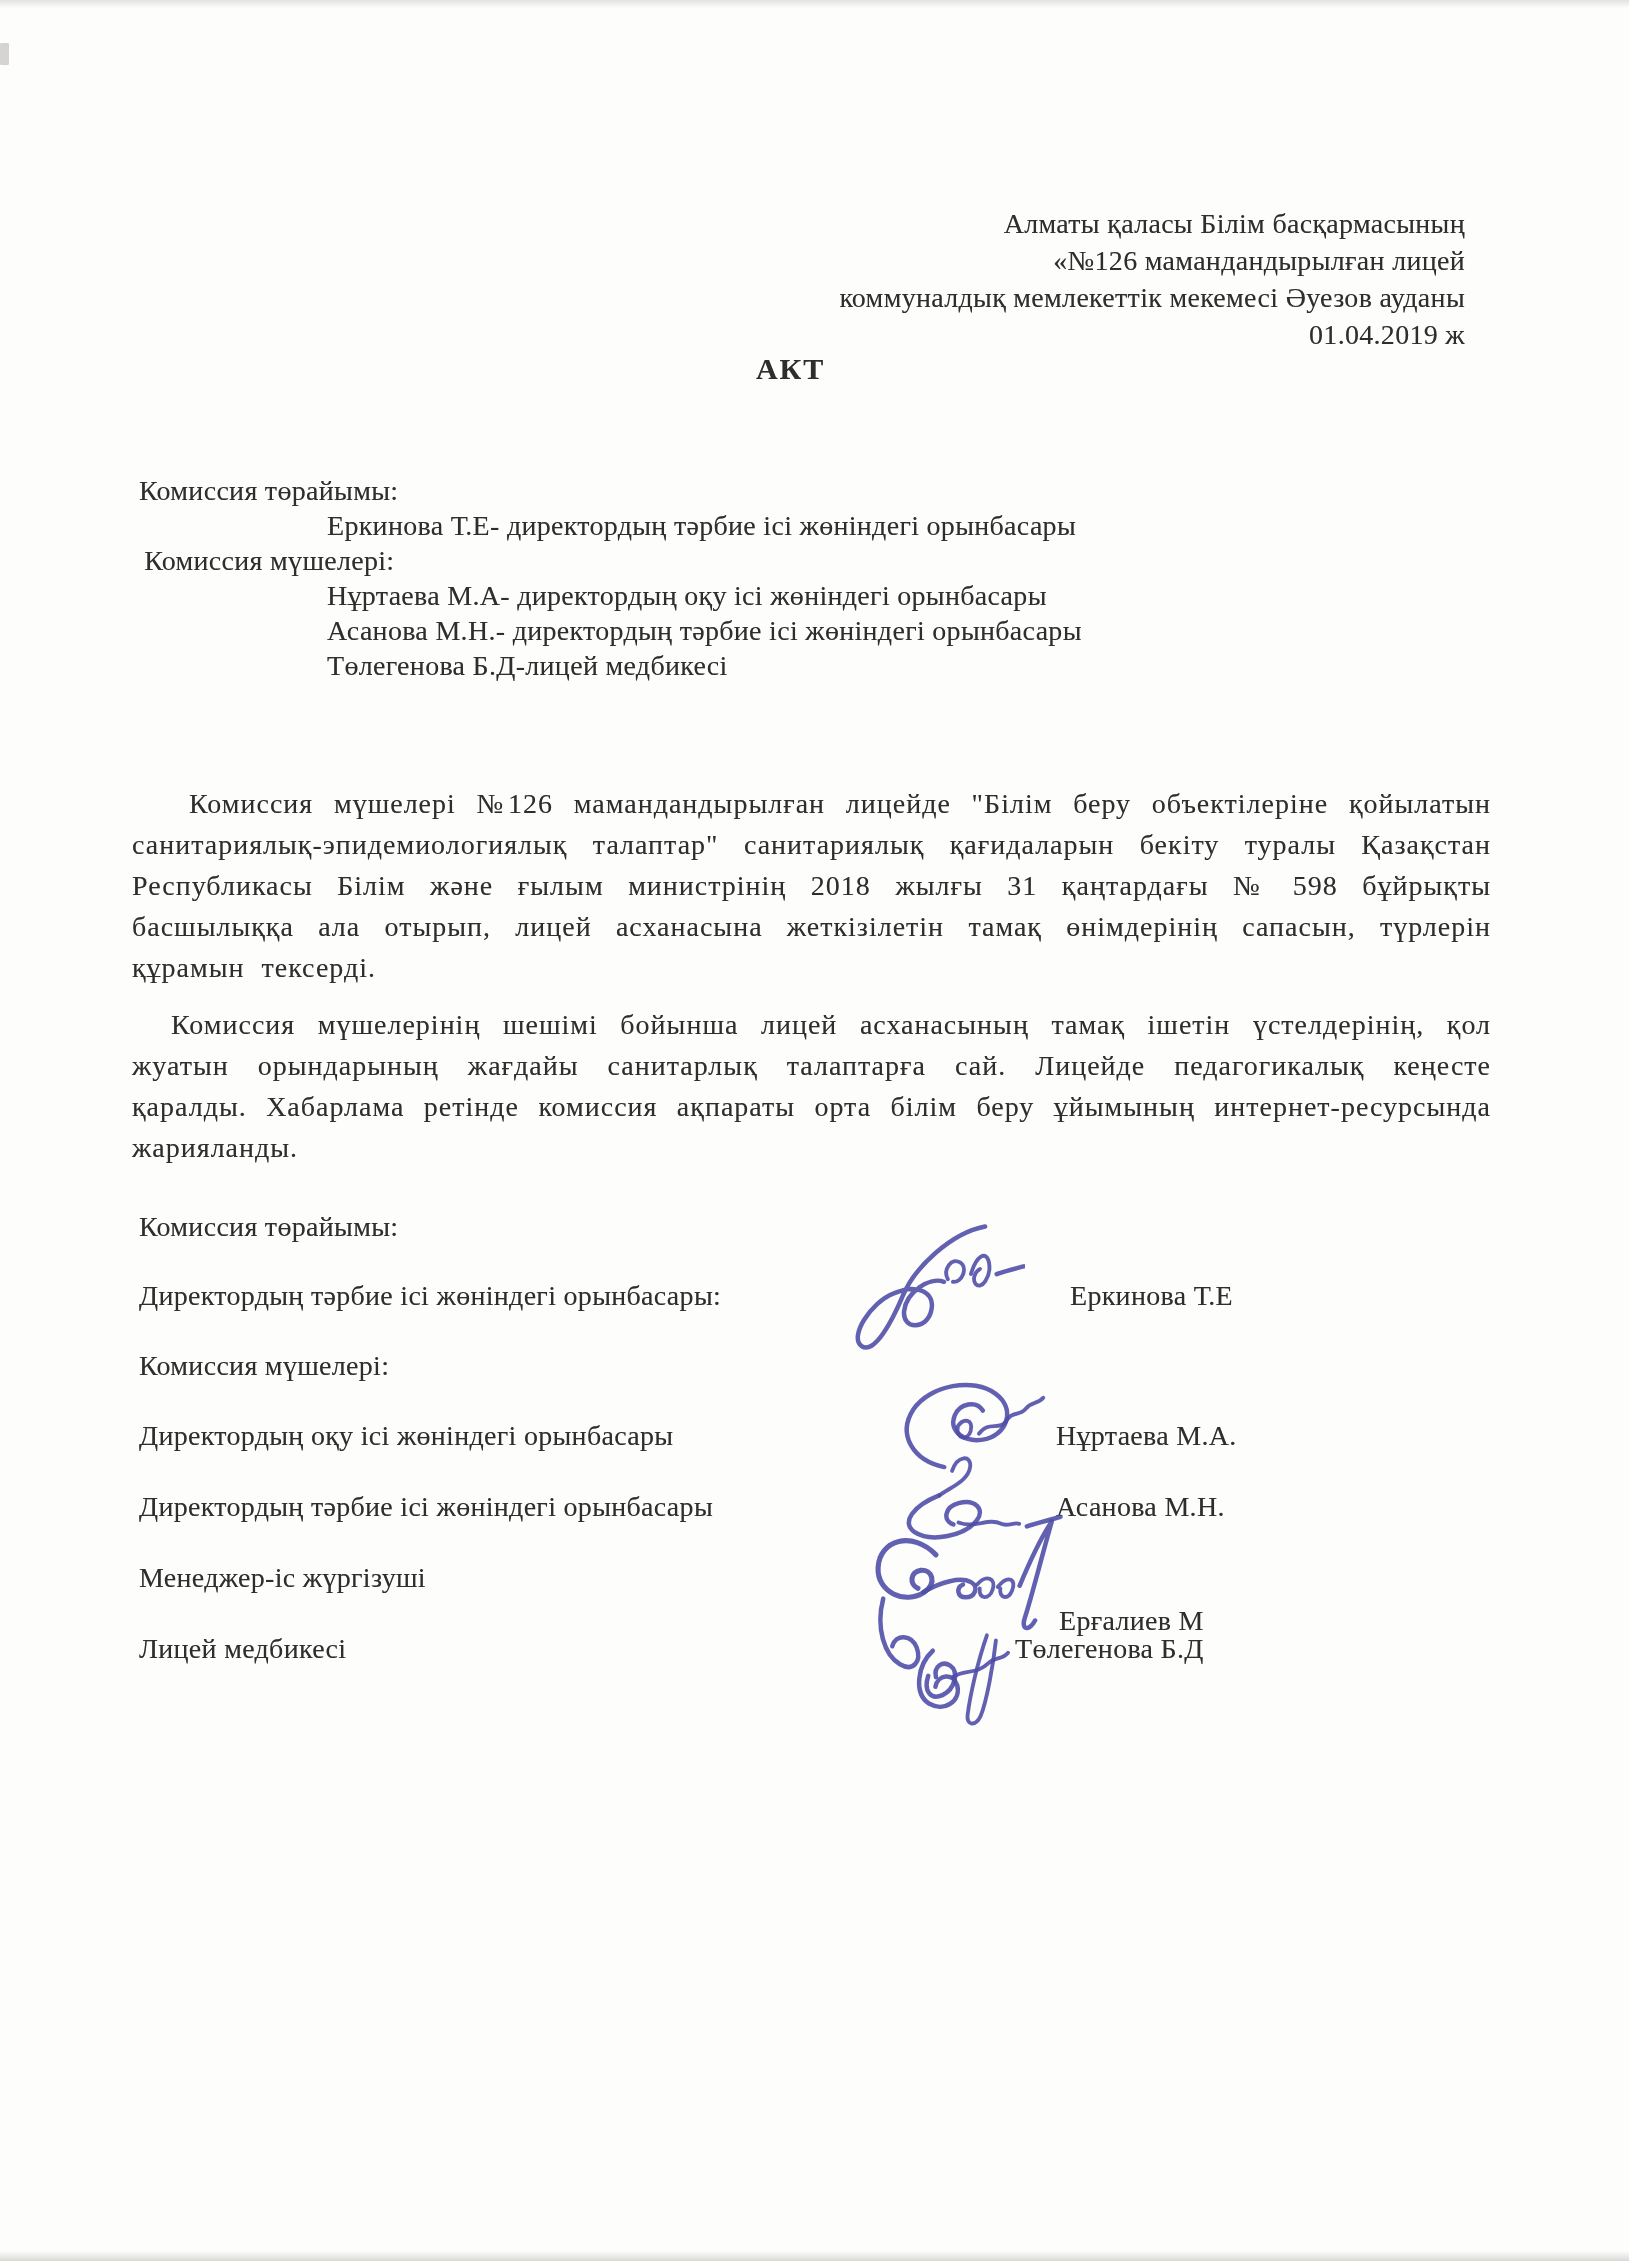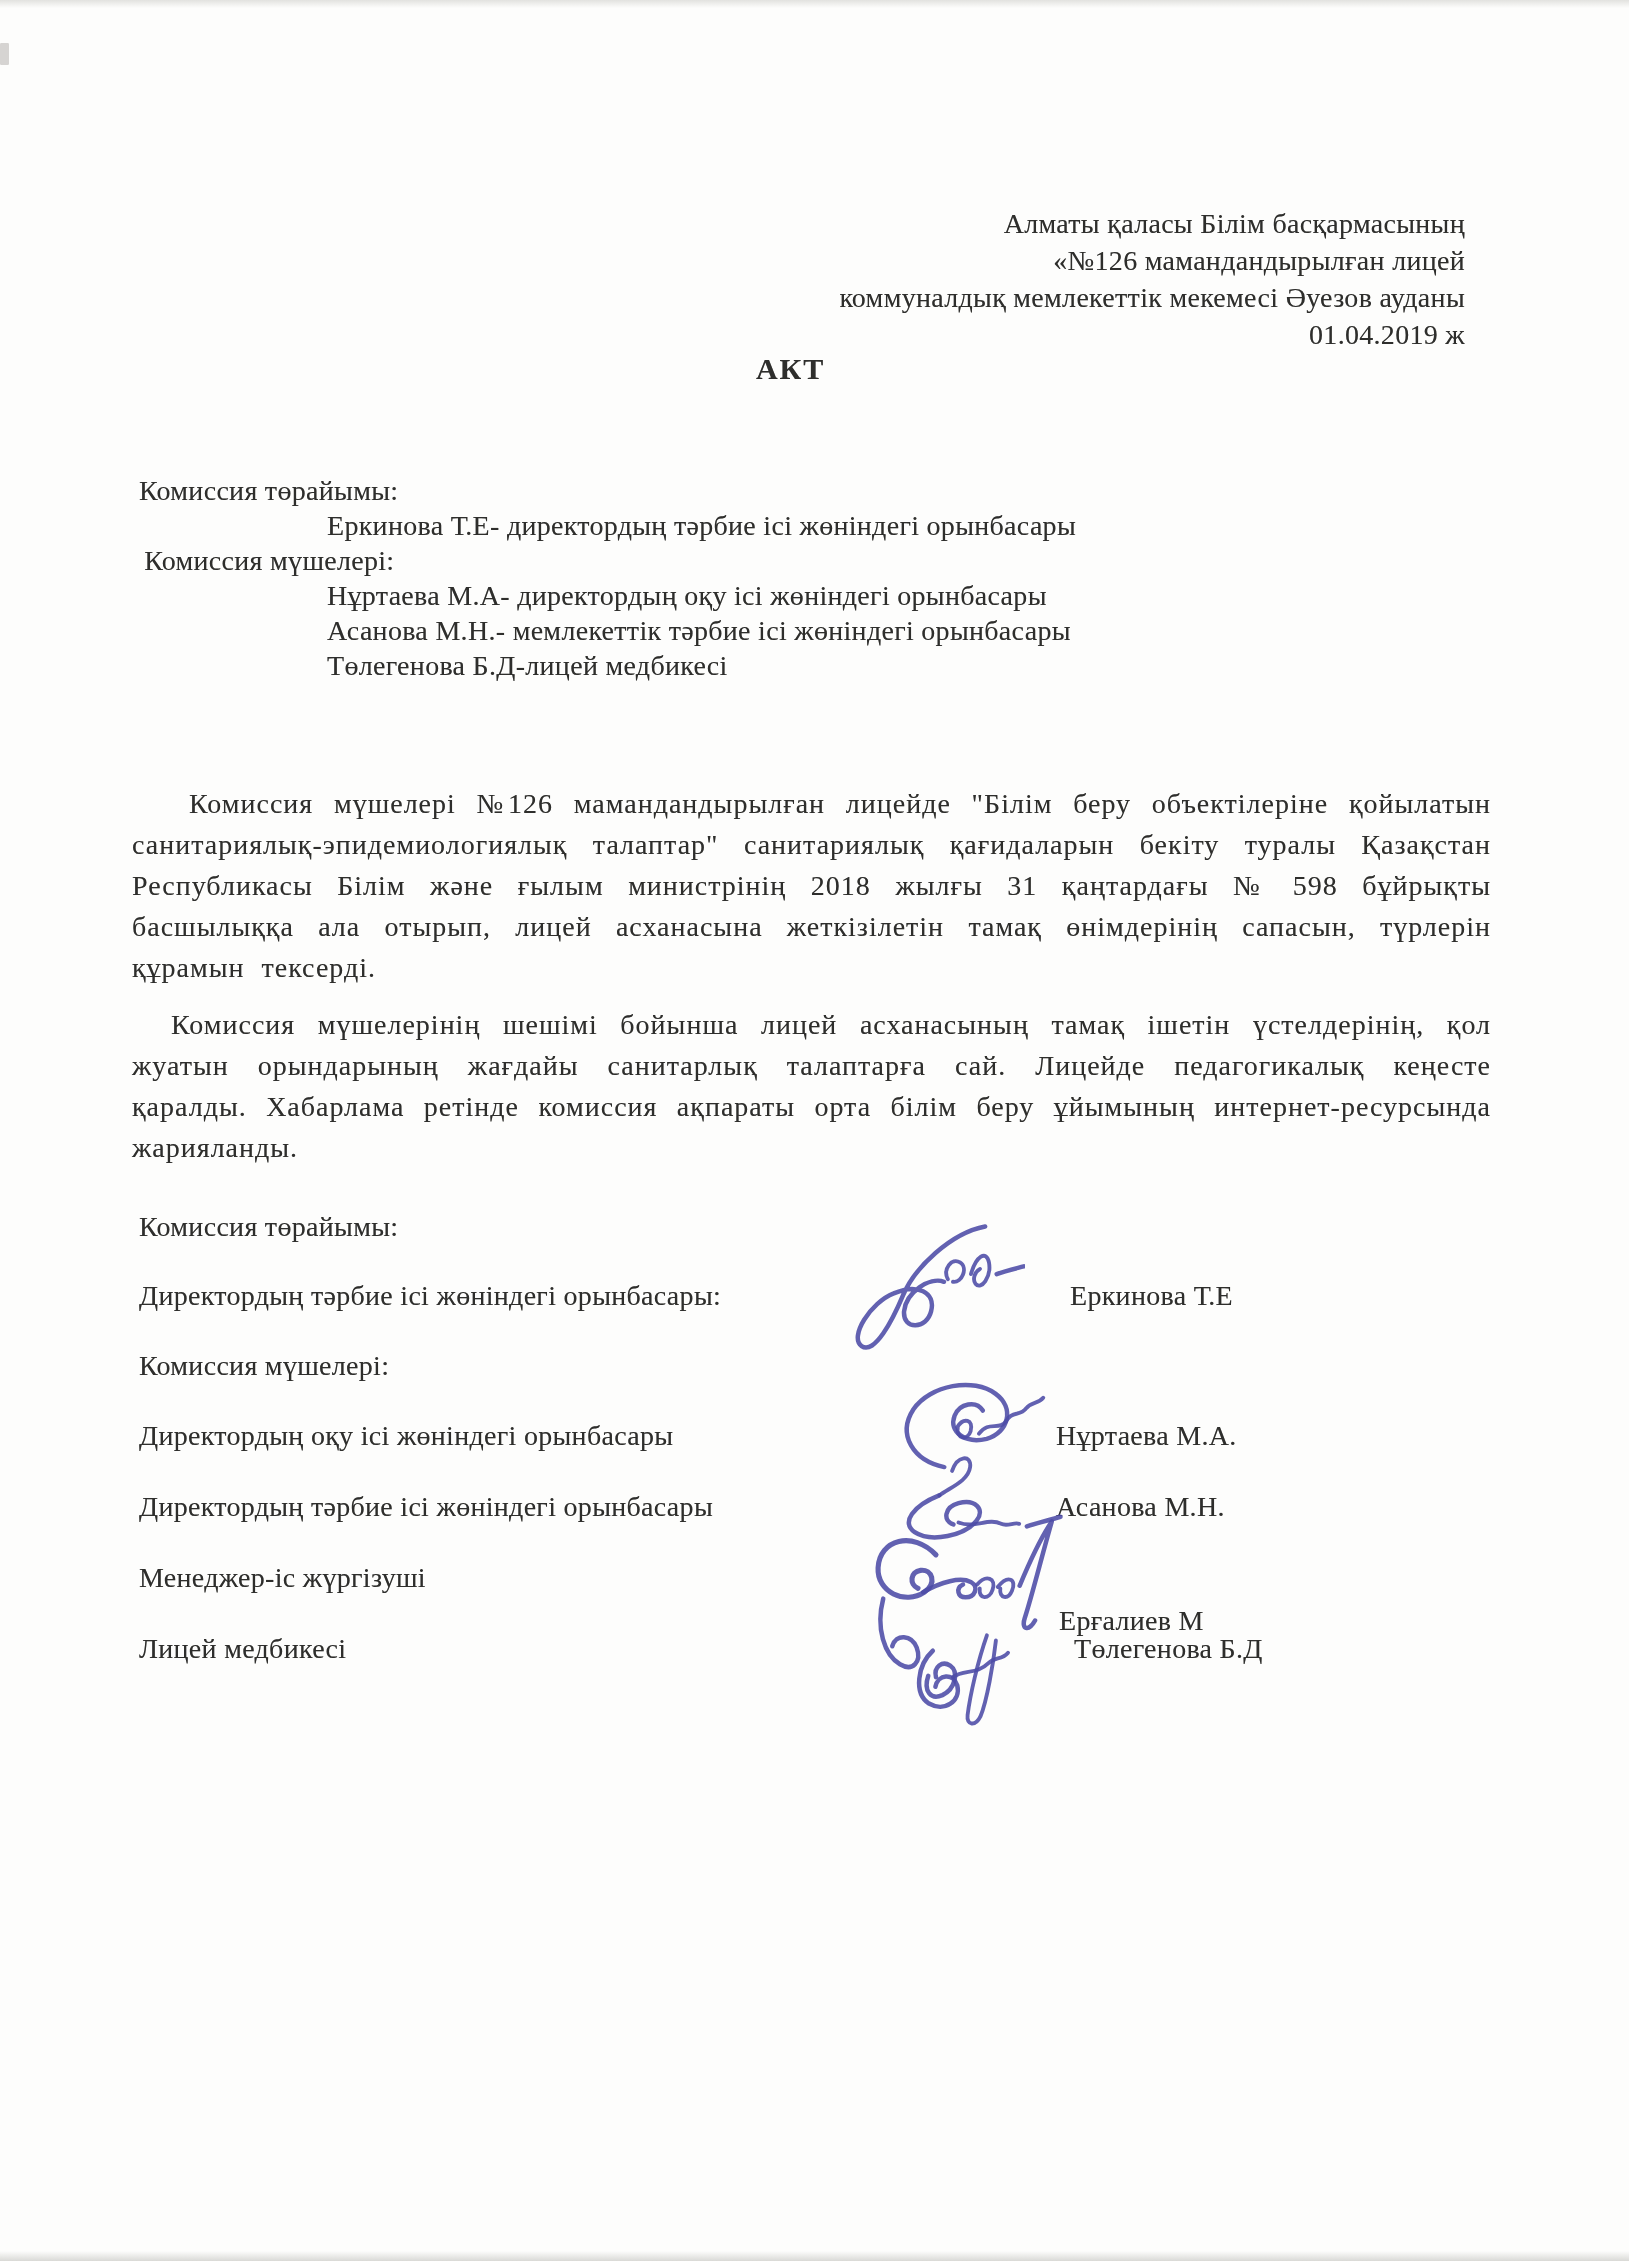--- a/index.html
+++ b/index.html
@@ -117,21 +117,21 @@
     <div>01.04.2019 ж</div>
   </div>
 
   <div class="doc-title">АКТ</div>
 
   <div class="commission-block">
     <div>Комиссия төрайымы:</div>
     <div class="entry">Еркинова Т.Е- директордың тәрбие ісі жөніндегі орынбасары</div>
     <div class="members-heading">Комиссия мүшелері:</div>
     <div class="entry">Нұртаева М.А- директордың оқу ісі жөніндегі орынбасары</div>
-    <div class="entry">Асанова М.Н.- мемлекеттік тәрбие ісі жөніндегі орынбасары</div>
+    <div class="entry">Асанова М.Н.- директордың тәрбие ісі жөніндегі орынбасары</div>
     <div class="entry">Төлегенова Б.Д-лицей медбикесі</div>
   </div>
 
   <div class="body-text">
     <p class="p1">Комиссия мүшелері №126 мамандандырылған лицейде "Білім беру объектілеріне қойылатын санитариялық-эпидемиологиялық талаптар" санитариялық қағидаларын бекіту туралы Қазақстан Республикасы Білім және ғылым министрінің 2018 жылғы 31 қаңтардағы № 598 бұйрықты басшылыққа ала отырып, лицей асханасына жеткізілетін тамақ өнімдерінің сапасын, түрлерін құрамын тексерді.</p>
     <p class="p2">Комиссия мүшелерінің шешімі бойынша лицей асханасының тамақ ішетін үстелдерінің, қол жуатын орындарының жағдайы санитарлық талаптарға сай. Лицейде педагогикалық кеңесте қаралды. Хабарлама ретінде комиссия ақпараты орта білім беру ұйымының интернет-ресурсында жарияланды.</p>
   </div>
 
   <div class="sig-heading" style="top:1211px; left:139px;">Комиссия төрайымы:</div>
 
@@ -143,21 +143,21 @@
   <div class="sig-label" style="top:1420px; left:139px;">Директордың оқу ісі жөніндегі орынбасары</div>
   <div class="sig-name" style="top:1420px; left:1056px;">Нұртаева М.А.</div>
 
   <div class="sig-label" style="top:1491px; left:139px;">Директордың тәрбие ісі жөніндегі орынбасары</div>
   <div class="sig-name" style="top:1491px; left:1056px;">Асанова М.Н.</div>
 
   <div class="sig-label" style="top:1562px; left:139px;">Менеджер-іс жүргізуші</div>
   <div class="sig-name" style="top:1562px; left:1059px;margin-top:43px;">Ерғалиев М</div>
 
   <div class="sig-label" style="top:1633px; left:139px;">Лицей медбикесі</div>
-  <div class="sig-name" style="top:1633px; left:1074px;text-align:right;">Төлегенова Б.Д</div>
+  <div class="sig-name" style="top:1633px; left:1015px;text-align:right;">Төлегенова Б.Д</div>
 
   <div class="signature" style="top:1212px; left:832px; width:193px; height:155px;">
     <svg viewBox="0 0 300 240" xmlns="http://www.w3.org/2000/svg">
       <path d="M238,22 C185,32 128,86 110,130 C94,168 66,222 46,208 C26,194 60,140 96,126 C132,110 162,124 154,154 C147,182 110,184 112,154 C115,124 152,100 174,108" stroke-width="7"></path>
       <path d="M180,104 C172,88 186,70 199,78 C212,86 202,110 188,108" stroke-width="6"></path>
       <path d="M216,96 C224,68 240,58 244,78 C248,100 232,122 223,111 C218,104 222,92 230,88" stroke-width="6"></path>
       <path d="M256,96 C270,91 287,87 298,84" stroke-width="7"></path>
     </svg>
   </div>
 

